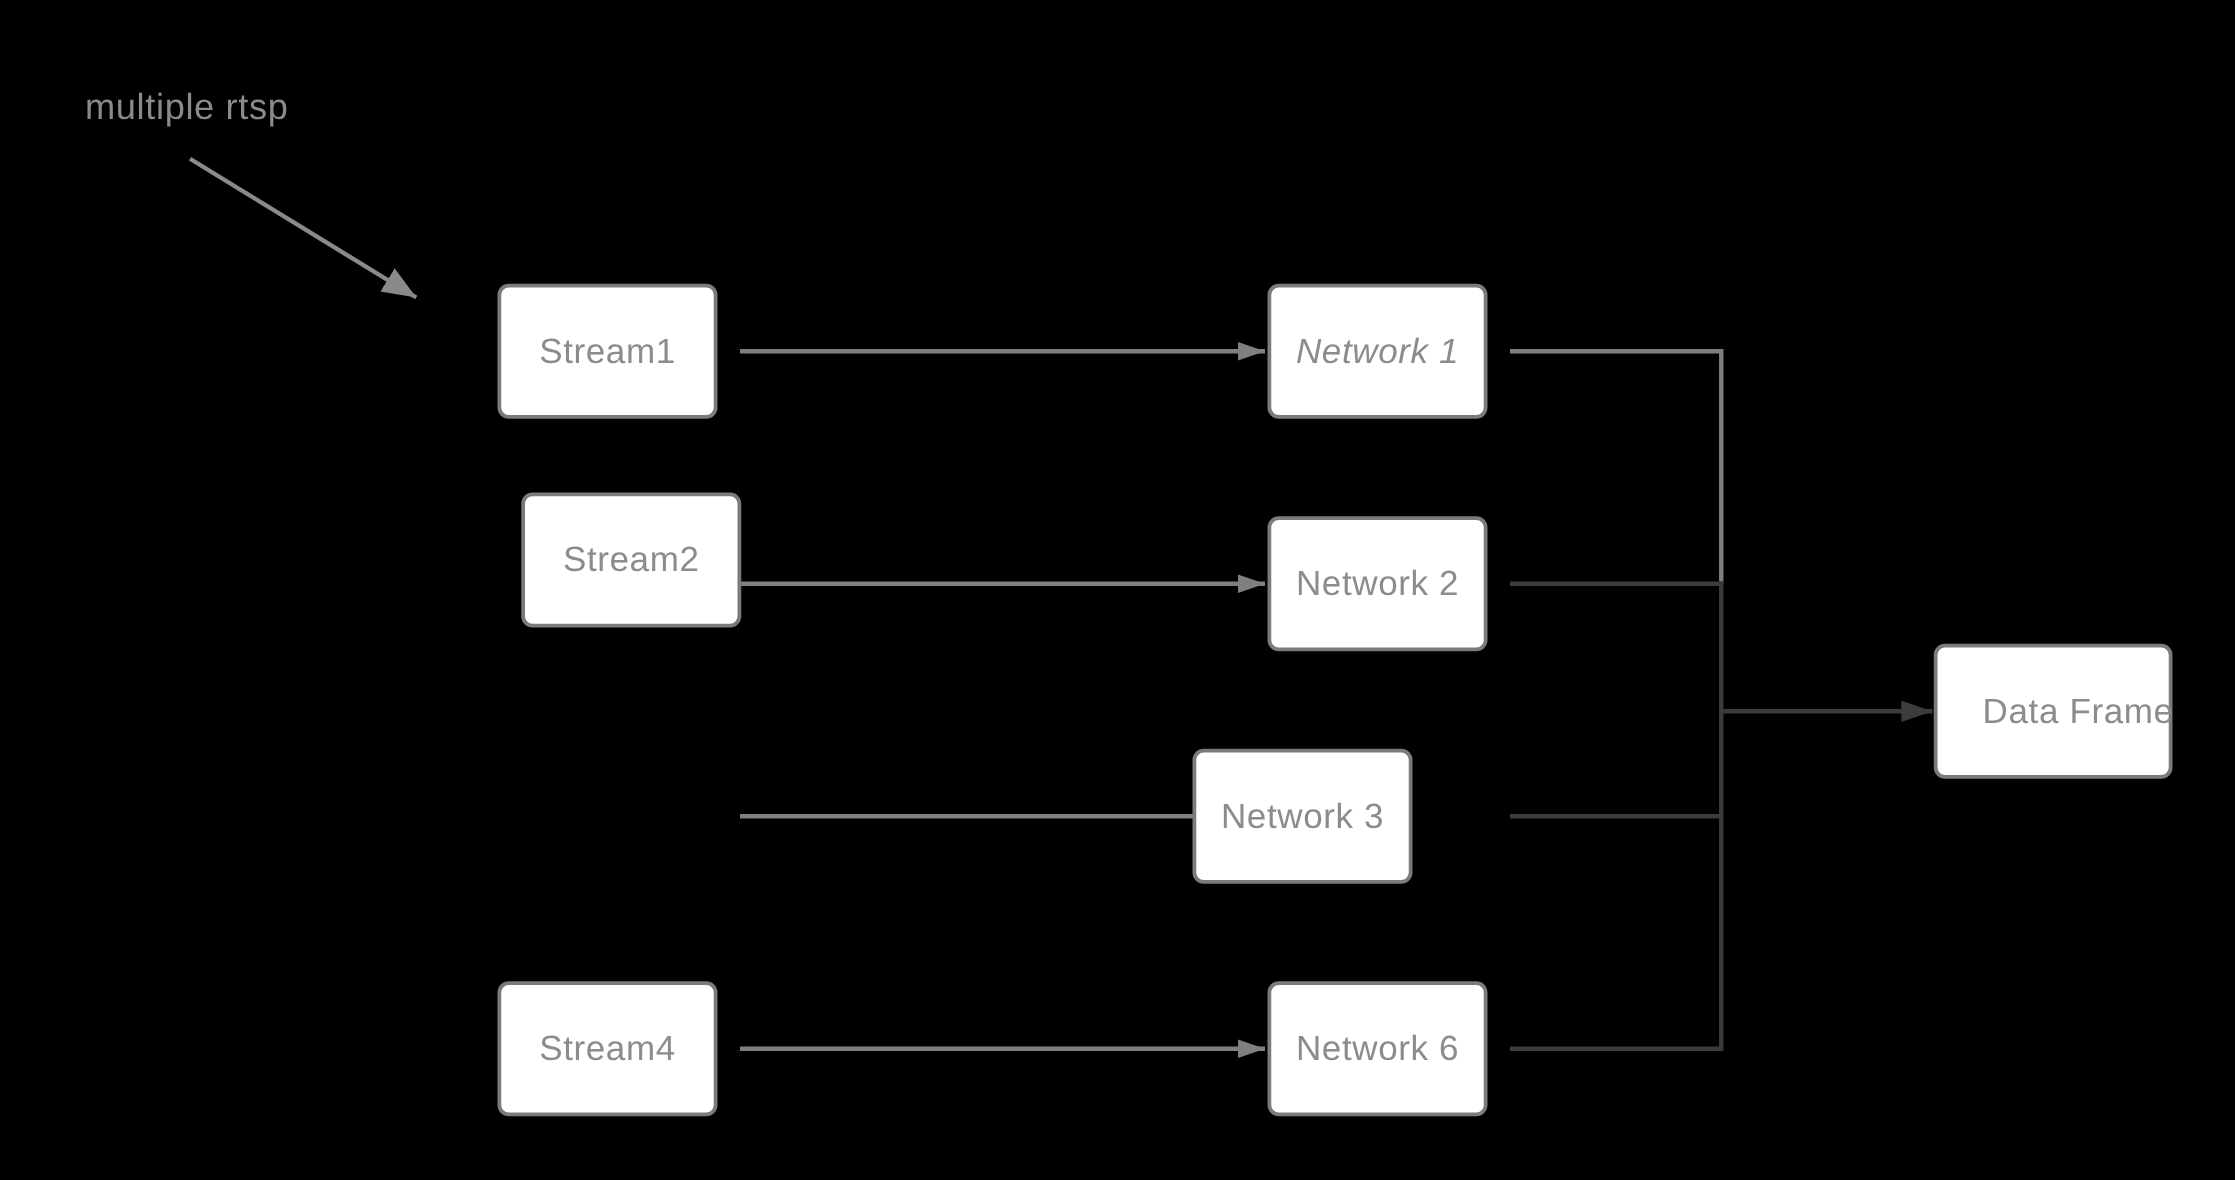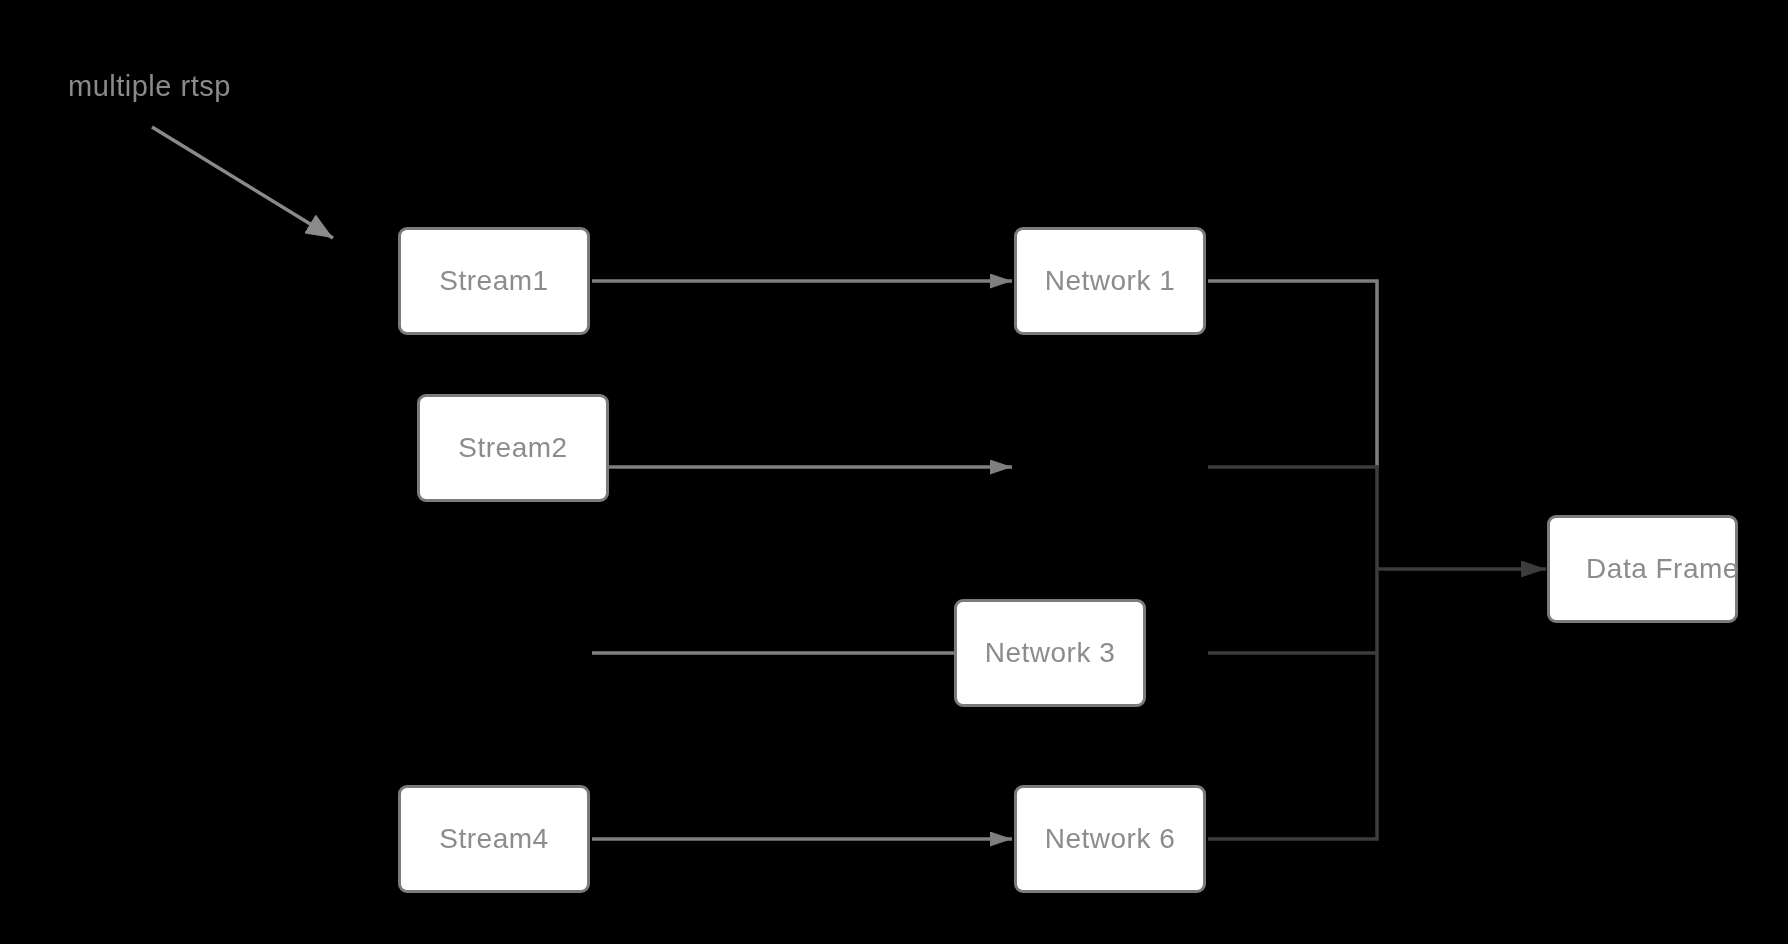--- a/index.html
+++ b/index.html
@@ -13,21 +13,21 @@
     position: relative;
     width: 1788px; height: 944px;
     background: #000000;
   }
   #connector-layer {
     position: absolute; left: 0; top: 0;
     width: 1788px; height: 944px;
   }
   .node {
     position: absolute;
-    width: 192px; height: 108px;
+    width: 176px; height: 108px;
     box-sizing: border-box;
     background: #ffffff;
     border: 3px solid #7b7b7b;
     border-radius: 9px;
     display: flex; align-items: center; justify-content: center;
     color: #8c8c8c;
     font-size: 28px;
     letter-spacing: 0.5px;
     white-space: nowrap;
   }
@@ -83,22 +83,25 @@
   <div class="node" style="left:398px; top:227px;">
     <span>Stream1</span>
   </div>
   <div class="node" style="left:398px; top:394px;margin-left:19px;">
     <span>Stream2</span>
   </div>
   <div class="node" style="left:398px; top:785px;">
     <span>Stream4</span>
   </div>
 
-  <div class="node" style="left:1014px; top:227px;">
+  <div class="node" style="left:1014px; top:227px;font-style:italic;">
     <span>Network 1</span>
+  </div>
+  <div class="node" style="left:1014px; top:413px;">
+    <span>Network 2</span>
   </div>
   <div class="node" style="left:954px; top:599px;">
     <span>Network 3</span>
   </div>
   <div class="node" style="left:1014px; top:785px;">
     <span>Network 6</span>
   </div>
 
   <div class="node" style="left:1547px; top:515px; width:191px;padding-left:40px;">
     <span>Data Frame</span>

